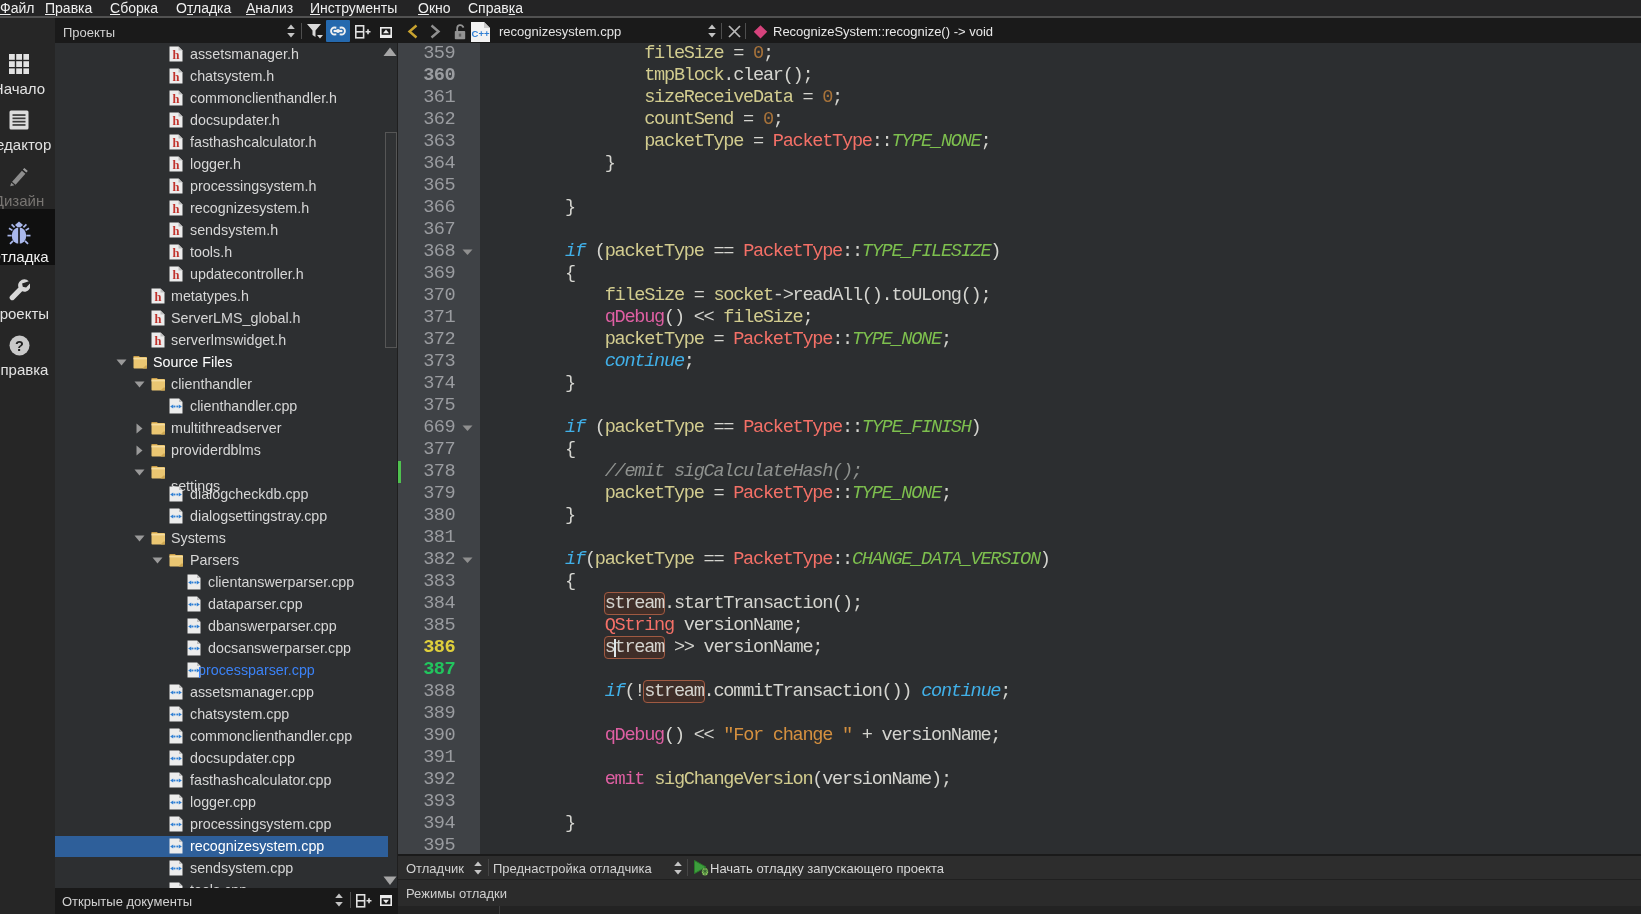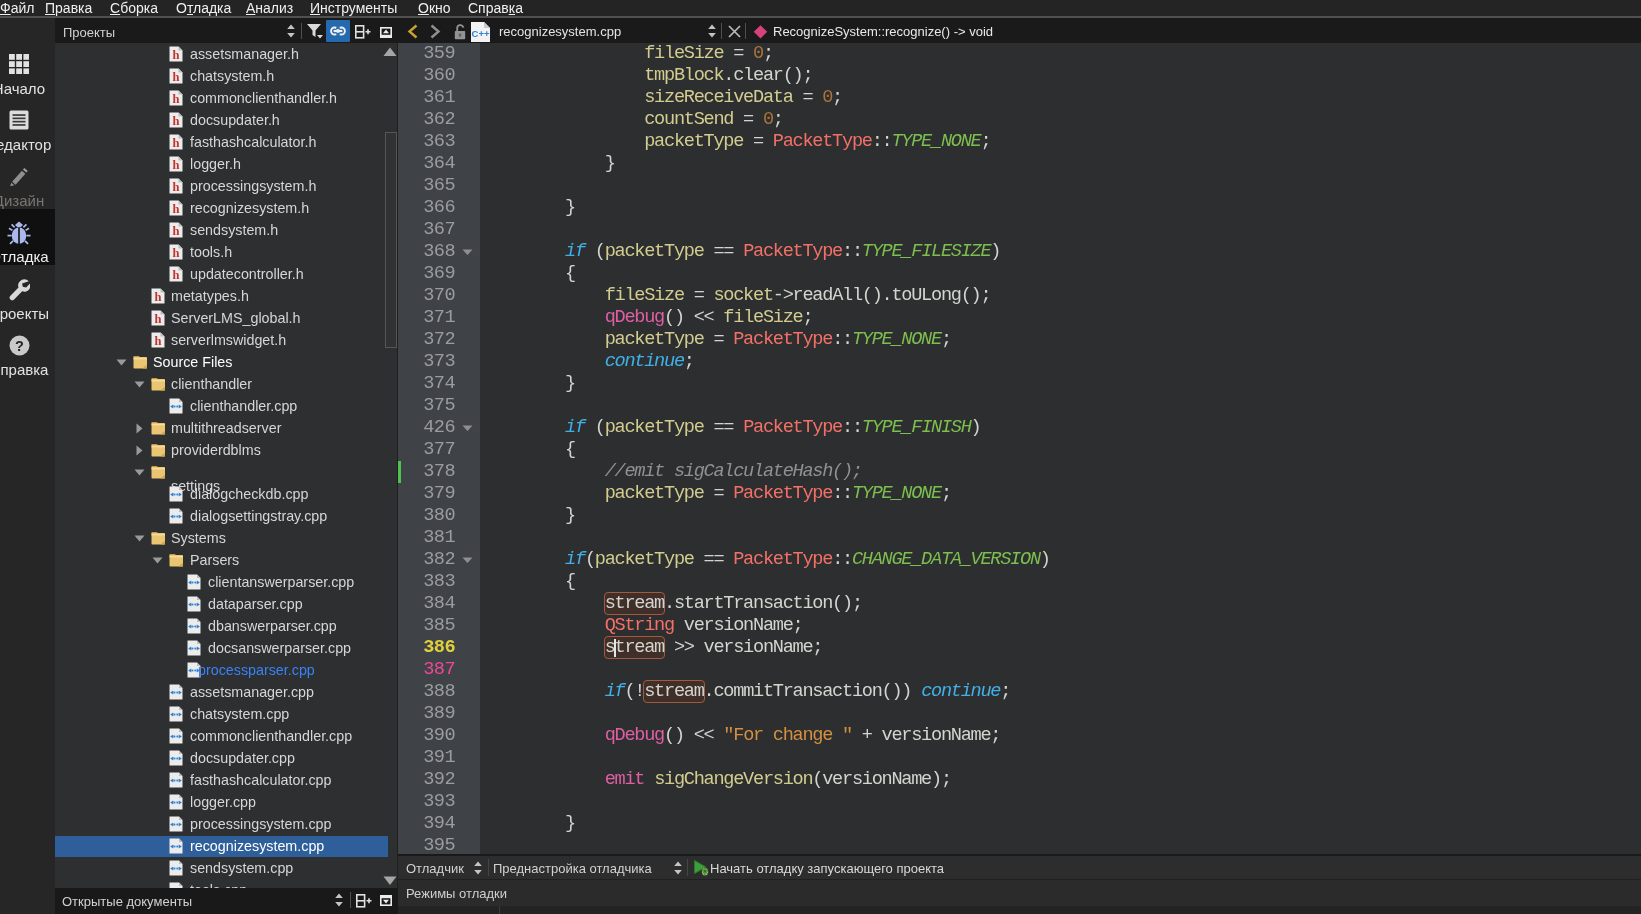--- a/index.html
+++ b/index.html
@@ -556,21 +556,21 @@
     <ellipse cx="13" cy="13.8" rx="3.2" ry="3.8" fill="#8ec860"></ellipse>
     <line x1="13" y1="10" x2="13" y2="17.6" stroke="#2d5c2d" stroke-width="0.9"></line>
     <line x1="9.8" y1="13" x2="16.2" y2="13" stroke="#2d5c2d" stroke-width="0.8"></line>
     <line x1="10.2" y1="11" x2="15.8" y2="15.8" stroke="#2d5c2d" stroke-width="0.7"></line>
     <line x1="15.8" y1="11" x2="10.2" y2="15.8" stroke="#2d5c2d" stroke-width="0.7"></line>
   </svg>
 <div style="position:absolute;left:710px;top:861px;font:normal normal 13px 'Liberation Sans', sans-serif;color:#d8d8d8;white-space:pre;">Начать отладку запускающего проекта</div>
 <div style="position:absolute;left:406px;top:886px;font:normal normal 13px 'Liberation Sans', sans-serif;color:#cfcfcf;white-space:pre;">Режимы отладки</div>
 <div class="ln" style="top:43px;color:#9a9ca0;font-weight:normal;">359</div>
 <div class="cl" style="top:43px;">                <span class="m">fileSize</span> = <span class="n">0</span>;</div>
-<div class="ln" style="top:65px;color:#9a9ca0;font-weight:normal;">360</div>
+<div class="ln" style="top:65px;color:#9a9ca0;font-weight:bold;">360</div>
 <div class="cl" style="top:65px;">                <span class="m">tmpBlock</span>.clear();</div>
 <div class="ln" style="top:87px;color:#9a9ca0;font-weight:normal;">361</div>
 <div class="cl" style="top:87px;">                <span class="m">sizeReceiveData</span> = <span class="n">0</span>;</div>
 <div class="ln" style="top:109px;color:#9a9ca0;font-weight:normal;">362</div>
 <div class="cl" style="top:109px;">                <span class="m">countSend</span> = <span class="n">0</span>;</div>
 <div class="ln" style="top:131px;color:#9a9ca0;font-weight:normal;">363</div>
 <div class="cl" style="top:131px;">                <span class="m">packetType</span> = <span class="t">PacketType</span>::<span class="e">TYPE_NONE</span>;</div>
 <div class="ln" style="top:153px;color:#9a9ca0;font-weight:normal;">364</div>
 <div class="cl" style="top:153px;">            }</div>
 <div class="ln" style="top:175px;color:#9a9ca0;font-weight:normal;">365</div>
@@ -585,42 +585,42 @@
 <div class="cl" style="top:285px;">            <span class="m">fileSize</span> = <span class="m">socket</span>-&gt;readAll().toULong();</div>
 <div class="ln" style="top:307px;color:#9a9ca0;font-weight:normal;">371</div>
 <div class="cl" style="top:307px;">            <span class="p">qDebug</span>() &lt;&lt; <span class="m">fileSize</span>;</div>
 <div class="ln" style="top:329px;color:#9a9ca0;font-weight:normal;">372</div>
 <div class="cl" style="top:329px;">            <span class="m">packetType</span> = <span class="t">PacketType</span>::<span class="e">TYPE_NONE</span>;</div>
 <div class="ln" style="top:351px;color:#9a9ca0;font-weight:normal;">373</div>
 <div class="cl" style="top:351px;">            <span class="k">continue</span>;</div>
 <div class="ln" style="top:373px;color:#9a9ca0;font-weight:normal;">374</div>
 <div class="cl" style="top:373px;">        }</div>
 <div class="ln" style="top:395px;color:#9a9ca0;font-weight:normal;">375</div>
-<div class="ln" style="top:417px;color:#9a9ca0;font-weight:normal;">426</div>
+<div class="ln" style="top:417px;color:#9a9ca0;font-weight:normal;">669</div>
 <div class="cl" style="top:417px;">        <span class="k">if</span> (<span class="m">packetType</span> == <span class="t">PacketType</span>::<span class="e">TYPE_FINISH</span>)</div>
 <div class="ln" style="top:439px;color:#9a9ca0;font-weight:normal;">377</div>
 <div class="cl" style="top:439px;">        {</div>
 <div class="ln" style="top:461px;color:#9a9ca0;font-weight:normal;">378</div>
 <div class="cl" style="top:461px;">            <span class="c">//emit sigCalculateHash();</span></div>
 <div class="ln" style="top:483px;color:#9a9ca0;font-weight:normal;">379</div>
 <div class="cl" style="top:483px;">            <span class="m">packetType</span> = <span class="t">PacketType</span>::<span class="e">TYPE_NONE</span>;</div>
 <div class="ln" style="top:505px;color:#9a9ca0;font-weight:normal;">380</div>
 <div class="cl" style="top:505px;">        }</div>
 <div class="ln" style="top:527px;color:#9a9ca0;font-weight:normal;">381</div>
 <div class="ln" style="top:549px;color:#9a9ca0;font-weight:normal;">382</div>
 <div class="cl" style="top:549px;">        <span class="k">if</span>(<span class="m">packetType</span> == <span class="t">PacketType</span>::<span class="e">CHANGE_DATA_VERSION</span>)</div>
 <div class="ln" style="top:571px;color:#9a9ca0;font-weight:normal;">383</div>
 <div class="cl" style="top:571px;">        {</div>
 <div class="ln" style="top:593px;color:#9a9ca0;font-weight:normal;">384</div>
 <div class="cl" style="top:593px;">            <span class="hl">stream</span>.startTransaction();</div>
 <div class="ln" style="top:615px;color:#9a9ca0;font-weight:normal;">385</div>
 <div class="cl" style="top:615px;">            <span class="t">QString</span> versionName;</div>
 <div class="ln" style="top:637px;color:#dfcf3c;font-weight:bold;">386</div>
 <div class="cl" style="top:637px;">            <span class="hl">stream</span> &gt;&gt; versionName;</div>
-<div class="ln" style="top:659px;color:#ec4899;font-weight:normal;">387</div>
+<div class="ln" style="top:659px;color:#22c55e;font-weight:bold;">387</div>
 <div class="ln" style="top:681px;color:#9a9ca0;font-weight:normal;">388</div>
 <div class="cl" style="top:681px;">            <span class="k">if</span>(!<span class="hl">stream</span>.commitTransaction()) <span class="k">continue</span>;</div>
 <div class="ln" style="top:703px;color:#9a9ca0;font-weight:normal;">389</div>
 <div class="ln" style="top:725px;color:#9a9ca0;font-weight:normal;">390</div>
 <div class="cl" style="top:725px;">            <span class="p">qDebug</span>() &lt;&lt; <span class="s">"For change "</span> + versionName;</div>
 <div class="ln" style="top:747px;color:#9a9ca0;font-weight:normal;">391</div>
 <div class="ln" style="top:769px;color:#9a9ca0;font-weight:normal;">392</div>
 <div class="cl" style="top:769px;">            <span class="p">emit</span> <span class="m">sigChangeVersion</span>(versionName);</div>
 <div class="ln" style="top:791px;color:#9a9ca0;font-weight:normal;">393</div>
 <div class="ln" style="top:813px;color:#9a9ca0;font-weight:normal;">394</div>

